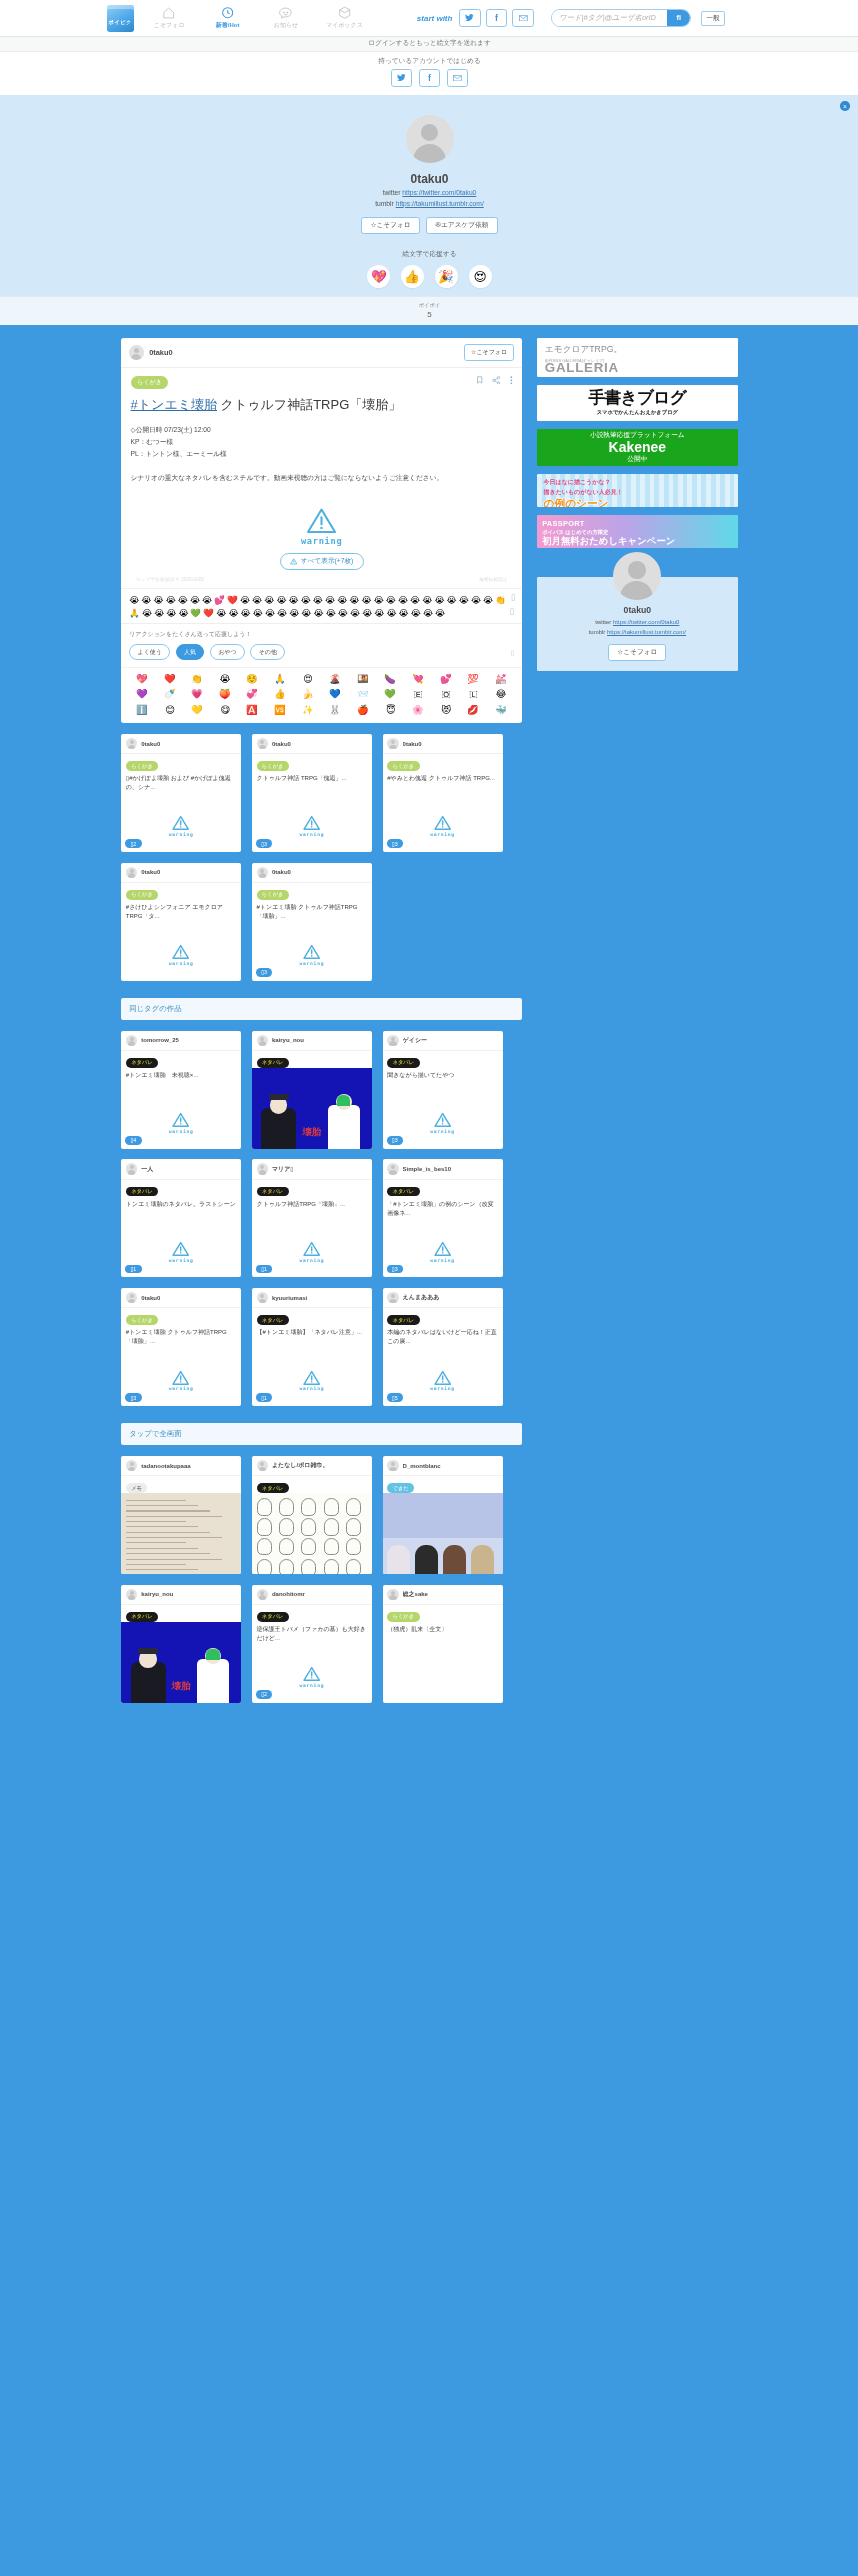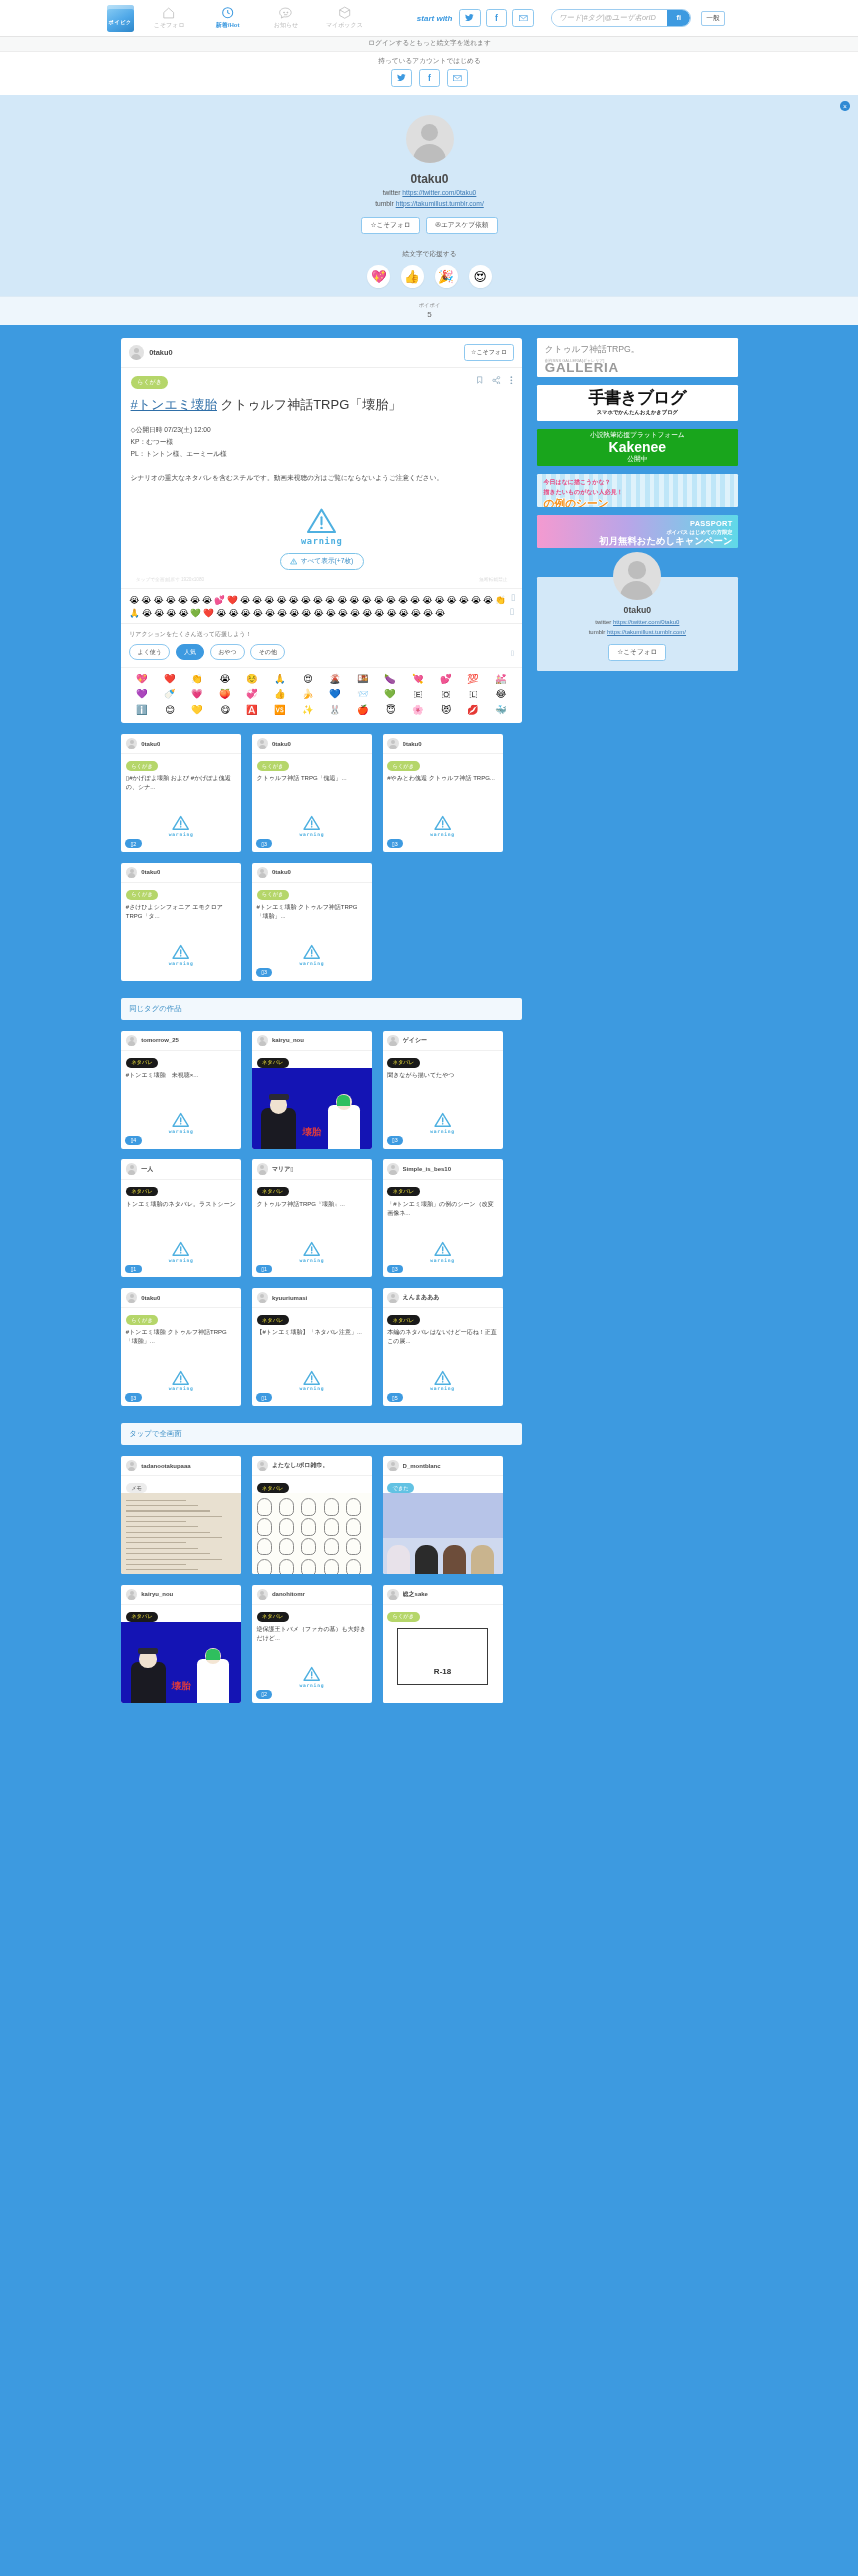--- a/index.html
+++ b/index.html
@@ -245,21 +245,21 @@
     background: repeating-linear-gradient(90deg,#dff2fb 0 4.7px,#bfe6f8 4.7px 9.4px);
     height: 33px; padding: 4px 6.7px; position: relative;
   }
   .ad-odai .r1 { font-size: 6px; font-weight: bold; color: #e8457f; }
   .ad-odai .r2 { font-size: 6px; font-weight: bold; color: #e8457f; margin-top:0.7px;}
   .ad-odai .r3 { font-size: 10.7px; font-weight: bold; color: #f5921e; line-height:1; margin-top:1.3px;
                  -webkit-text-stroke: 1.3px #fff; paint-order: stroke fill;}
   .ad-passport {
     height: 33px;
     background: linear-gradient(90deg,#f49ad0 0%, #b9a5e8 45%, #5fd9e8 100%);
-    padding: 3.3px 5.3px; color: #fff; text-align: right;
+    padding: 3.3px 5.3px; color: #fff;
   }
   .ad-passport .pp { font-size: 7.4px; font-weight: bold; letter-spacing: 0.3px; }
   .ad-passport .p1 { font-size: 5.3px; font-weight: bold; margin-top: 1.3px;}
   .ad-passport .p2 { font-size: 9.4px; font-weight: bold; line-height: 1.1; }
 
   .side-profile {
     background: #d3e8f8; border-radius: 1.3px; padding-top: 28px;
     padding-bottom: 9.4px; position: relative; margin-top: 29px;
   }
   .side-profile .avatar-lg { position: absolute; top: -25.4px; left: 76px; margin: 0; }
@@ -970,35 +970,29 @@
             <div class="warn-word">warning</div>
           </div>
           <div class="thumb-count">▯2</div>
         </div>
         <div class="thumb">
           <div class="thumb-head">
             <div class="avatar-sm"></div>
             <div class="uname">総之sake</div>
           </div>
           <div class="thumb-body"><span class="tag-chip">らくがき</span><div class="thumb-title">（独虎）乱来〔全文〕</div></div>
-          <div class="thumb-art">
-            <div class="art-blue">
-              <div class="box"></div>
-              <div class="tt">R-18</div>
-            </div>
-          </div>
         </div>
       </div>
 
     <div class="footer-pad"></div>
   </div>
 
   <div class="col-side">
     <div class="ad ad-galleria">
-      <div class="l1">クトゥルフ神話TRPG。</div>
+      <div class="l1">エモクロアTRPG。</div>
       <div class="l2">創作SNS GALLERIA[ギャレリア]</div>
       <div class="l3">GALLERIA</div>
     </div>
     <div class="ad ad-tegaki">
       <div class="big">手書きブログ</div>
       <div class="sub">スマホでかんたんおえかきブログ</div>
     </div>
     <div class="ad ad-kakenee">
       <div class="t">小説執筆応援プラットフォーム</div>
       <div class="b">Kakenee</div>

